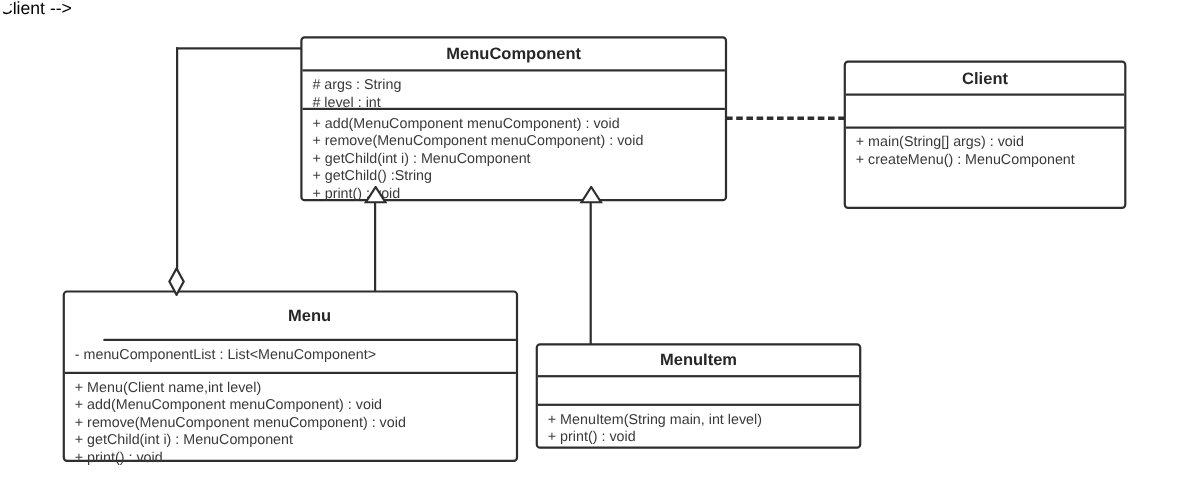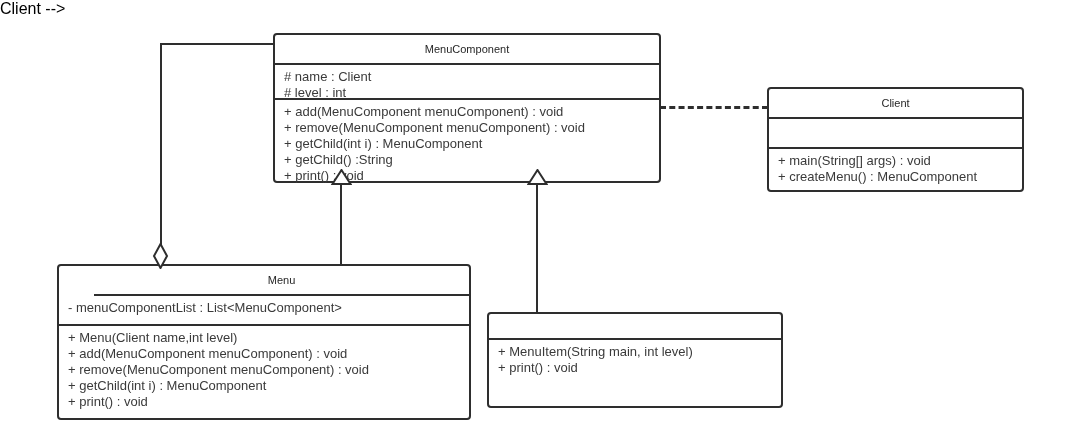--- a/index.html
+++ b/index.html
@@ -9,36 +9,37 @@
   }
   body {
     font-family: "Liberation Sans", sans-serif;
   }
   #canvas {
     position: relative;
     width: 1078px;
     height: 443px;
     background: #ffffff;
     overflow: hidden;
+    border-radius: 22px;
   }
 
   
   .uml-class {
     position: absolute;
     box-sizing: border-box;
     border: 2px solid #2e2e2e;
     border-radius: 4px;
     background: #ffffff;
     z-index: 5;
   }
   .uml-title {
     box-sizing: border-box;
     text-align: center;
-    font-weight: normal;
-    font-size: 11px;
+    font-weight: bold;
+    font-size: 15px;
     color: #262626;
     border-bottom: 2px solid #2e2e2e;
     display: flex;
     align-items: center;
     justify-content: center;
   }
   .uml-compartment {
     box-sizing: border-box;
     padding: 4px 0 4px 9px;
     font-size: 13px;
@@ -106,59 +107,60 @@
     <polygon points="10.5,1 19.5,15 1.5,15" fill="#ffffff" stroke="#2e2e2e" stroke-width="2"></polygon>
   </svg>
 
    Client --&gt;
   <div class="edge dashed-h" style="left:660px; top:106px; width:108px;"></div>
 
   
   <div class="uml-class" style="left:273px; top:33px; width:388px; height:150px;">
     <div class="uml-title" style="height:30px;">MenuComponent</div>
     <div class="uml-compartment bordered" style="height:35px;">
-      <div class="uml-row"># name : Client</div>
+      <div class="uml-row"># args : String</div>
       <div class="uml-row"># level : int</div>
     </div>
     <div class="uml-compartment">
       <div class="uml-row">+ add(MenuComponent menuComponent) : void</div>
       <div class="uml-row">+ remove(MenuComponent menuComponent) : void</div>
       <div class="uml-row">+ getChild(int i) : MenuComponent</div>
       <div class="uml-row">+ getChild() :String</div>
       <div class="uml-row">+ print() : void</div>
     </div>
   </div>
 
   
-  <div class="uml-class" style="left:767px; top:55px; width:257px; height:105px;margin-top:32px;">
+  <div class="uml-class" style="left:767px; top:55px; width:257px; height:135px;">
     <div class="uml-title" style="height:30px;">Client</div>
     <div class="uml-compartment bordered empty" style="height:30px;"></div>
     <div class="uml-compartment">
       <div class="uml-row">+ main(String[] args) : void</div>
       <div class="uml-row">+ createMenu() : MenuComponent</div>
     </div>
   </div>
 
   
   <div class="uml-class" style="left:57px; top:264px; width:414px; height:156px;">
-    <div class="uml-title" style="height:30px;margin-left:35px;">Menu</div>
+    <div class="uml-title" style="height:44px;margin-left:35px;">Menu</div>
     <div class="uml-compartment bordered" style="height:30px;">
       <div class="uml-row">- menuComponentList : List&lt;MenuComponent&gt;</div>
     </div>
     <div class="uml-compartment">
       <div class="uml-row">+ Menu(Client name,int level)</div>
       <div class="uml-row">+ add(MenuComponent menuComponent) : void</div>
       <div class="uml-row">+ remove(MenuComponent menuComponent) : void</div>
       <div class="uml-row">+ getChild(int i) : MenuComponent</div>
       <div class="uml-row">+ print() : void</div>
     </div>
   </div>
 
   
   <div class="uml-class" style="left:487px; top:312px; width:296px; height:96px;">
+    <div class="uml-title" style="height:29px;">MenuItem</div>
     <div class="uml-compartment bordered empty" style="height:26px;"></div>
     <div class="uml-compartment">
       <div class="uml-row">+ MenuItem(String main, int level)</div>
       <div class="uml-row">+ print() : void</div>
     </div>
   </div>
 
 </div>
 
 </body></html>

